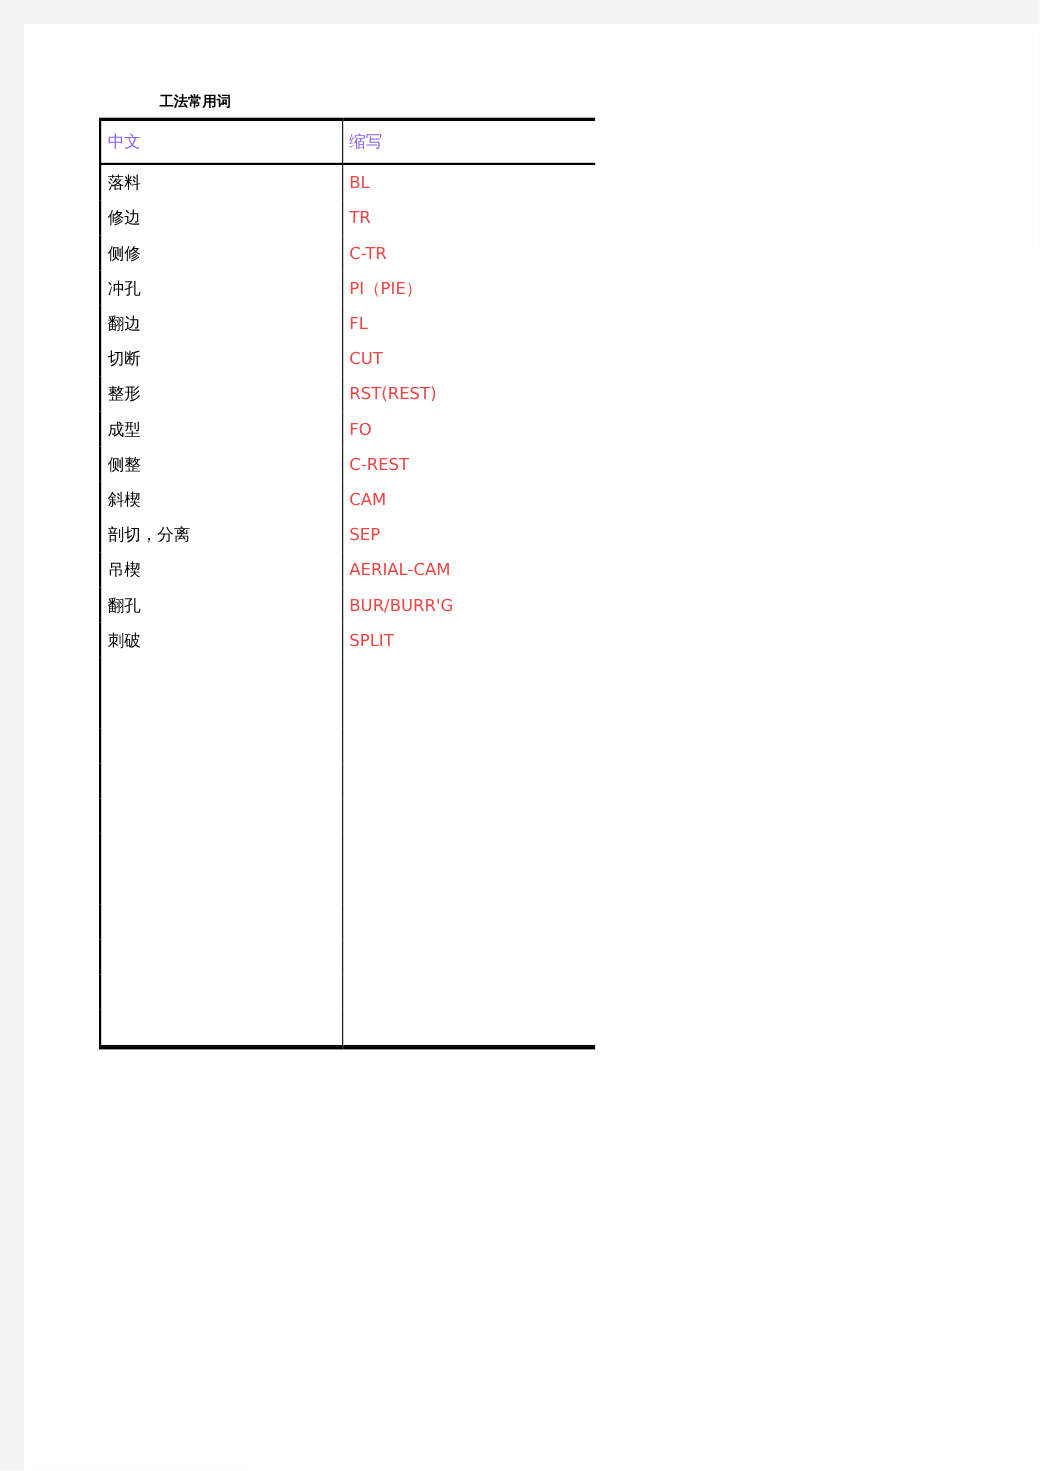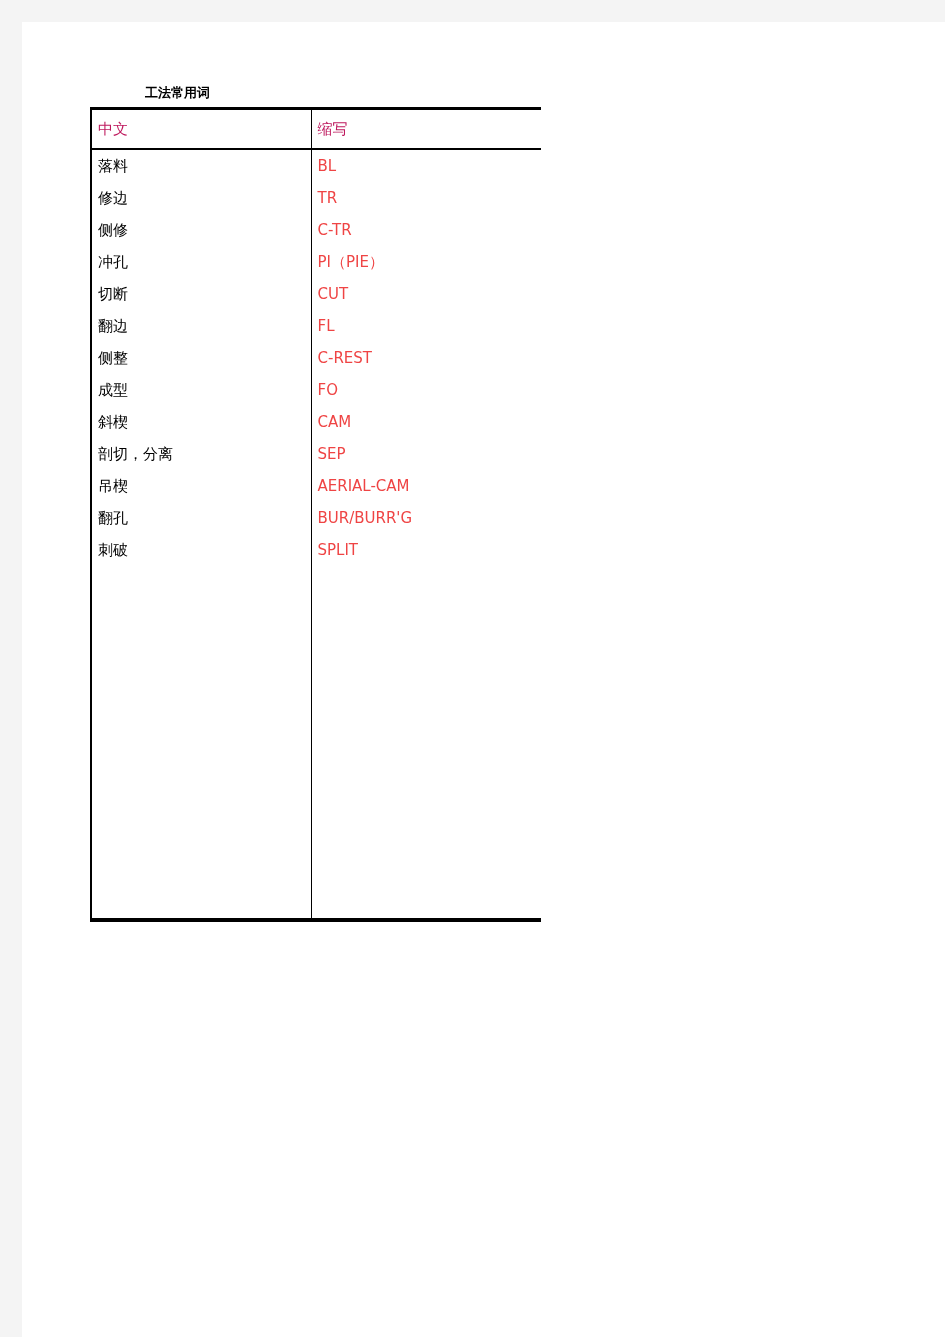--- a/index.html
+++ b/index.html
@@ -69,21 +69,21 @@
   #abbrev-table thead tr.header-row th {
     border-top: 3px solid #000000;
     border-bottom: 2px solid #000000;
     height: 38px;
     padding: 0 0 0 6px;
     text-align: left;
     vertical-align: middle;
     font-family: "DejaVu Serif", "Liberation Serif", serif;
     font-size: 15px;
     font-weight: normal;
-    color: #be185d;
+    color: #8b5cf6;
   }
   #abbrev-table thead tr.header-row th.cn-head {
     border-left: 2px solid #000000;
     border-right: 1px solid #000000;
   }
   #abbrev-table thead tr.header-row th.ab-head {
     border-right: none;
     margin-top: 40px;
   }
 
@@ -154,34 +154,38 @@
             </tr>
             <tr>
               <td class="cn-cell">侧修</td>
               <td class="ab-cell">C-TR</td>
             </tr>
             <tr>
               <td class="cn-cell">冲孔</td>
               <td class="ab-cell">PI（PIE）</td>
             </tr>
             <tr>
+              <td class="cn-cell">翻边</td>
+              <td class="ab-cell">FL</td>
+            </tr>
+            <tr>
               <td class="cn-cell">切断</td>
               <td class="ab-cell">CUT</td>
             </tr>
             <tr>
-              <td class="cn-cell">翻边</td>
-              <td class="ab-cell">FL</td>
+              <td class="cn-cell">整形</td>
+              <td class="ab-cell">RST(REST)</td>
+            </tr>
+            <tr>
+              <td class="cn-cell">成型</td>
+              <td class="ab-cell">FO</td>
             </tr>
             <tr>
               <td class="cn-cell">侧整</td>
               <td class="ab-cell">C-REST</td>
-            </tr>
-            <tr>
-              <td class="cn-cell">成型</td>
-              <td class="ab-cell">FO</td>
             </tr>
             <tr>
               <td class="cn-cell">斜楔</td>
               <td class="ab-cell">CAM</td>
             </tr>
             <tr>
               <td class="cn-cell">剖切，分离</td>
               <td class="ab-cell">SEP</td>
             </tr>
             <tr>

